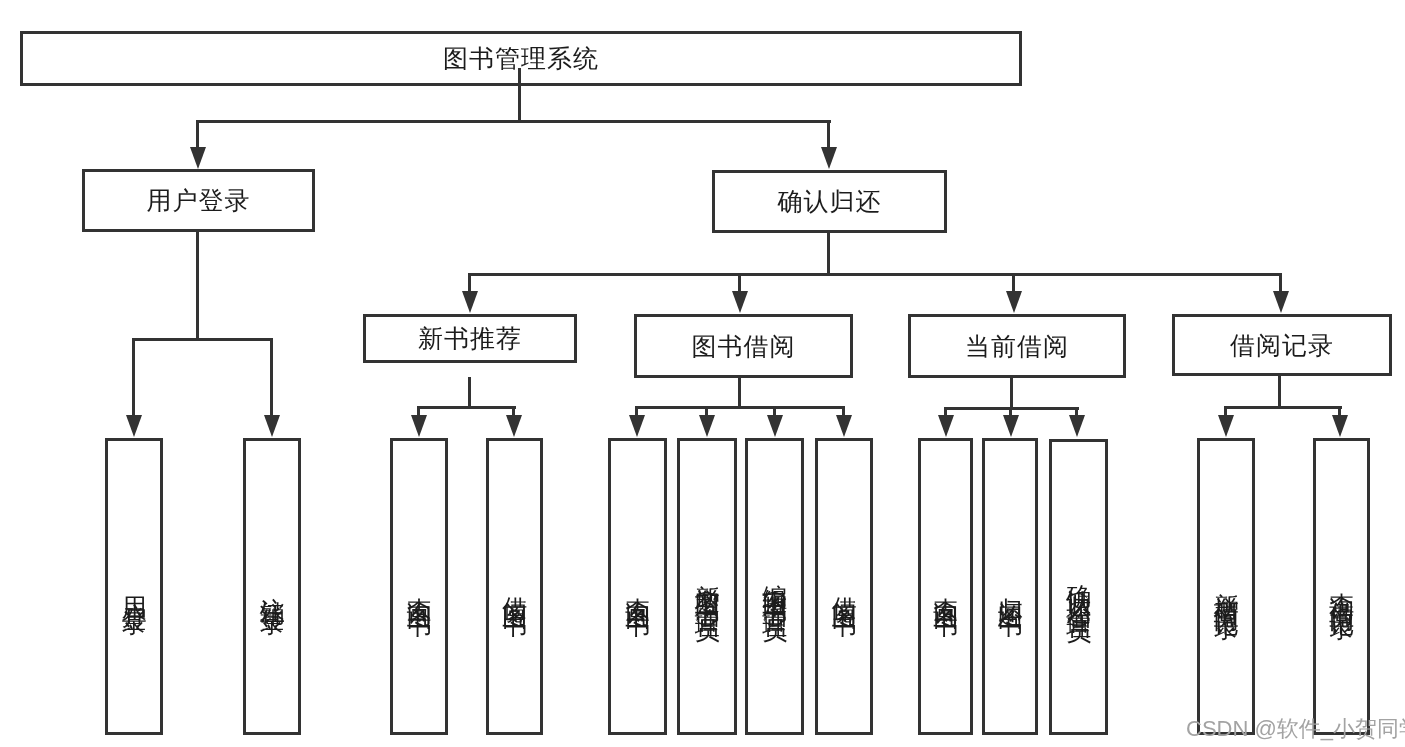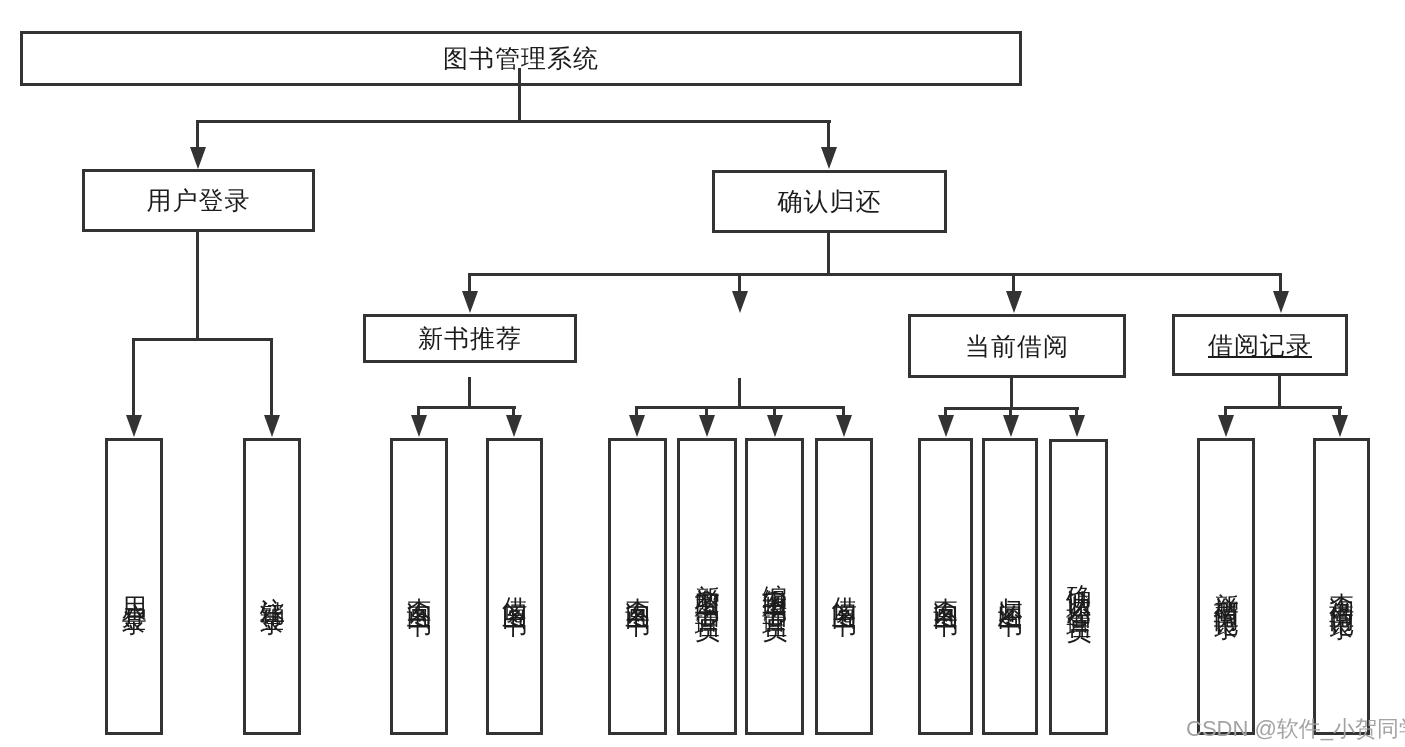--- a/index.html
+++ b/index.html
@@ -84,24 +84,27 @@
   <div class="vline" style="left:738px; top:273px; height:20px;"></div>
   <div class="arrow" style="left:732px; top:291px;"></div>
   <div class="vline" style="left:1012px; top:273px; height:20px;"></div>
   <div class="arrow" style="left:1006px; top:291px;"></div>
   <div class="vline" style="left:1279px; top:273px; height:20px;"></div>
   <div class="arrow" style="left:1273px; top:291px;"></div>
 
   <div class="node h" style="left:363px; top:314px; width:214px; height:49px;">
     <span>新书推荐</span>
   </div>
+  <div class="node h" style="left:634px; top:314px; width:219px; height:64px;">
+    <span>图书借阅</span>
+  </div>
   <div class="node h" style="left:908px; top:314px; width:218px; height:64px;">
     <span>当前借阅</span>
   </div>
-  <div class="node h" style="left:1172px; top:314px; width:176px; height:62px;text-decoration:underline;">
+  <div class="node h" style="left:1172px; top:314px; width:220px; height:62px;">
     <span>借阅记录</span>
   </div>
 
   <div class="vline" style="left:468px; top:377px; height:29px;"></div>
   <div class="hline" style="left:417px; top:406px; width:99px;"></div>
   <div class="vline" style="left:417px; top:406px; height:11px;"></div>
   <div class="arrow" style="left:411px; top:415px;"></div>
   <div class="vline" style="left:512px; top:406px; height:11px;"></div>
   <div class="arrow" style="left:506px; top:415px;"></div>
 

